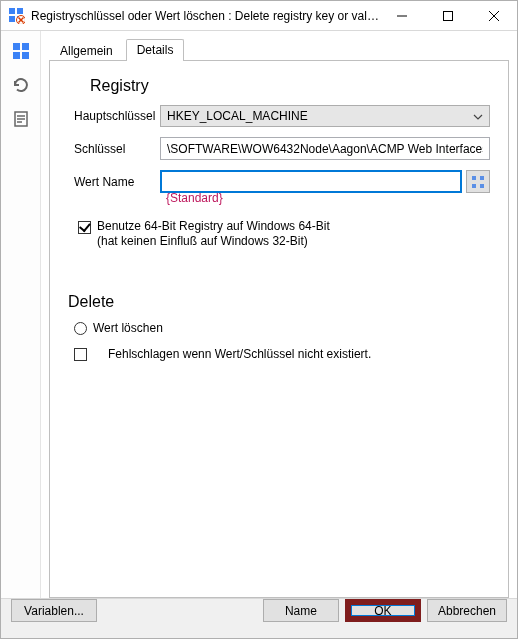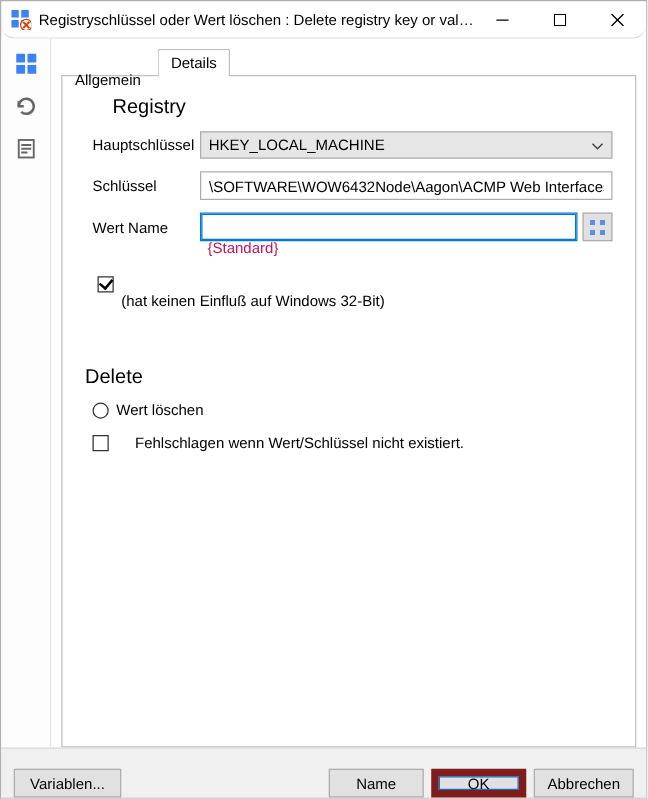--- a/index.html
+++ b/index.html
@@ -1,33 +1,33 @@
 <!DOCTYPE html>
 <html><head>
 <meta charset="utf-8">
 <style>
   * { box-sizing: border-box; font-family: "Segoe UI", Tahoma, sans-serif; font-size: 12px; }
   html, body { margin: 0; padding: 0; width: 518px; height: 639px; background: #fff; color: #000; }
   .window { width: 518px; height: 639px; border: 1px solid #afafaf; display: flex; flex-direction: column; background: #fff; }
-  .titlebar { height: 30px; display: flex; align-items: center; border-bottom: 1px solid #d9d9d9; border-radius: 11px; }
+  .titlebar { height: 30px; display: flex; align-items: center; border-bottom: 1px solid #d9d9d9; }
   .title-icon { width: 16px; height: 16px; margin: 0 6px 0 8px; position: relative; }
   .title-icon svg { width: 16px; height: 16px; }
   .title-text { flex: 1; white-space: nowrap; overflow: hidden; text-overflow: ellipsis; }
   .win-controls { display: flex; height: 100%; }
   .win-btn { width: 46px; height: 100%; display: flex; align-items: center; justify-content: center; font-family: "Segoe MDL2 Assets", sans-serif; font-size: 10px; }
   .win-btn svg { width: 10px; height: 10px; stroke: #000; stroke-width: 1; fill: none; }
   .body { flex: 1; display: flex; min-height: 0; }
   .sidebar { width: 40px; background: #fdfdfd; border-right: 1px solid #e5e5e5; display: flex; flex-direction: column; align-items: center; padding-top: 6px; gap: 6px; }
   .side-btn { width: 28px; height: 28px; display: flex; align-items: center; justify-content: center; border-radius: 2px; }
   .side-btn svg { width: 18px; height: 18px; }
   .main { flex: 1; display: flex; flex-direction: column; padding: 6px 8px 0 8px; }
   .tabs { display: flex; align-items: flex-end; height: 24px; position: relative; }
   .tabline { position: absolute; left: 0; right: 0; bottom: 0; border-bottom: 1px solid #bfbfbf; }
   .tab { position: relative; padding: 3px 10px 4px 10px; border: 1px solid transparent; border-bottom: none; margin-right: 2px; }
-  .tab.inactive { color: #000; top: 14px; }
+  .tab.inactive { color: #000; top: 1px; }
   .tab.active { border-color: #bfbfbf; background: #fff; border-top-left-radius: 2px; border-top-right-radius: 2px; z-index: 2; }
   .tab.active::after { content: ""; position: absolute; left: 0; right: 0; bottom: -1px; height: 2px; background: #fff; }
   .panel { flex: 1; border: 1px solid #bfbfbf; border-top: none; padding: 14px 18px 18px 18px; overflow: hidden; }
   .section-title { font-size: 16px; margin: 2px 0 10px 22px; }
   .row { display: flex; align-items: center; margin-bottom: 10px; }
   .row .lbl { width: 92px; padding-left: 6px; }
   .row .ctrl { flex: 1; display: flex; align-items: center; gap: 4px; }
   .select { flex: 1; height: 22px; border: 1px solid #adadad; background: #e6e6e6; display: flex; align-items: center; padding: 0 6px; position: relative; }
   .select .arrow { position: absolute; right: 6px; top: 50%; transform: translateY(-50%); }
   .textinput { flex: 1; height: 23px; border: 1px solid #abadb3; padding: 0 6px; background: #fff; }
@@ -38,21 +38,21 @@
   .chk-row { display: flex; align-items: flex-start; margin-left: 10px; margin-bottom: 24px; }
   .chk { width: 13px; height: 13px; border: 1px solid #333; margin-right: 6px; margin-top: 2px; display: flex; align-items: center; justify-content: center; flex-shrink: 0; }
   .chk.checked::after { content: ""; width: 8px; height: 5px; border-left: 2px solid #000; border-bottom: 2px solid #000; transform: rotate(-50deg) translate(1px,-1px); }
   .chk-label { line-height: 15px; }
   .radio-row { display: flex; gap: 72px; margin: 8px 0 12px 6px; }
   .radio { display: flex; align-items: center; gap: 6px; }
   .radio .dot { width: 13px; height: 13px; border: 1px solid #333; border-radius: 50%; display: flex; align-items: center; justify-content: center; }
   .radio.sel .dot::after { content: ""; width: 6px; height: 6px; background: #000; border-radius: 50%; }
   .chk-simple { display: flex; align-items: center; gap: 21px; margin-left: 6px; }
   .chk-simple .box { width: 13px; height: 13px; border: 1px solid #333; }
-  .footer { height: 40px; border-top: 1px solid #d9d9d9; background: #f0f0f0; display: flex; align-items: flex-end; padding: 0 10px; gap: 6px; }
+  .footer { height: 40px; border-top: 1px solid #d9d9d9; background: #f0f0f0; display: flex; align-items: flex-start; padding: 0 10px; gap: 6px; }
   .footer .spacer { flex: 1; }
   .btn { height: 23px; min-width: 76px; padding: 0 10px; border: 1px solid #adadad; background: #e1e1e1; display: flex; align-items: center; justify-content: center; }
   .btn.default { border: 6px solid #7f1d1d; box-shadow: 0 0 0 1px #0078d7 inset; background: #e1e1e1; }
   .btn.small { min-width: 86px; }
 </style>
 </head>
 <body>
 
 <div class="window">
 
@@ -159,21 +159,21 @@
                 <rect x="9" y="9" width="4" height="4" fill="#5a8fe6"></rect>
               </svg>
             </div>
           </div>
         </div>
         <div class="hint">{Standard}</div>
 
         <div class="chk-row">
           <div class="chk checked"></div>
           <div class="chk-label">
-            <br>
+            <span>Benutze 64-Bit Registry auf Windows 64-Bit</span><br>
             <span>(hat keinen Einfluß auf Windows 32-Bit)</span>
           </div>
         </div>
 
         <div style="height:18px;"></div>
 
         <div class="section-title" style="margin-left:0;">Delete</div>
 
         <div class="radio-row">
           <div class="radio">

